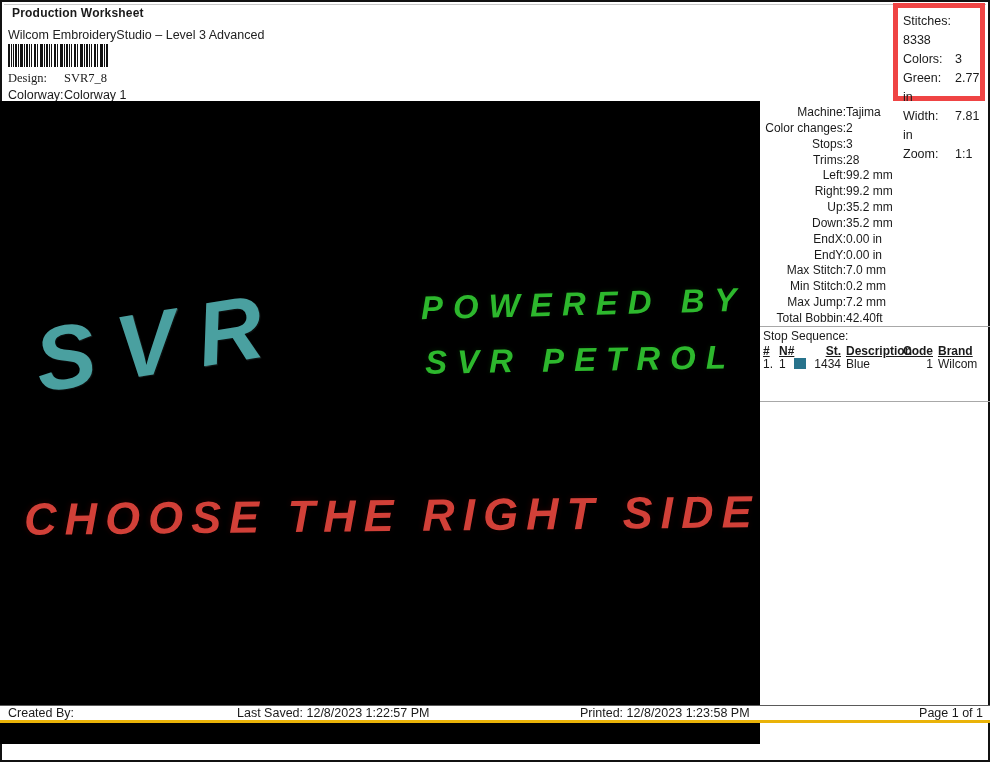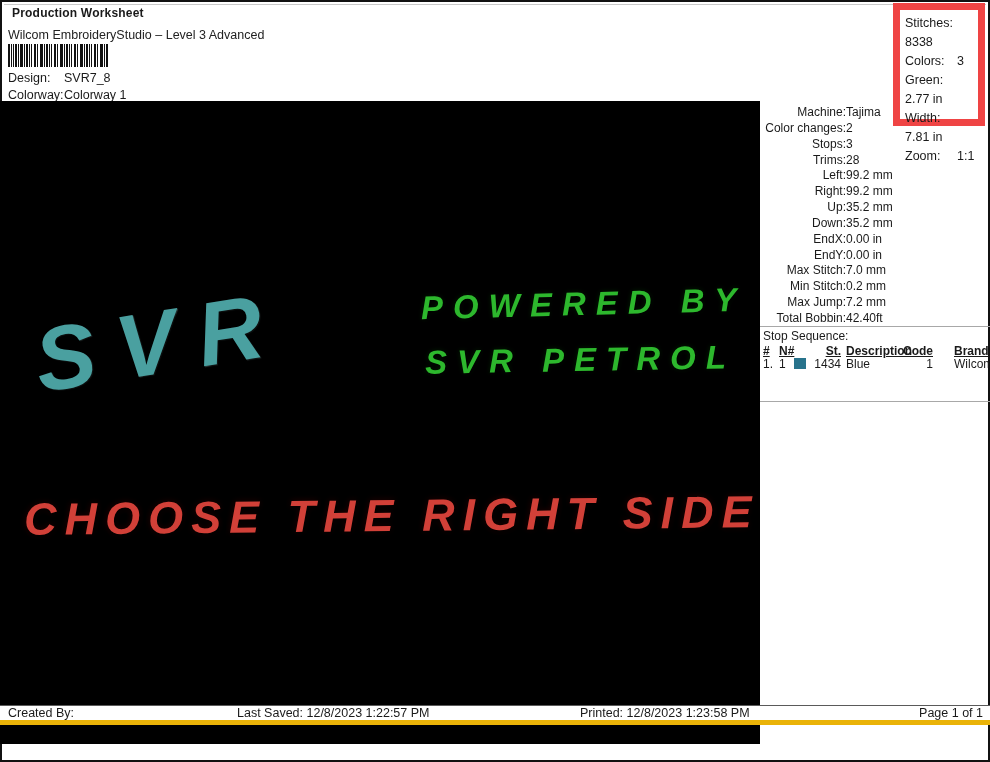--- a/index.html
+++ b/index.html
@@ -8,26 +8,26 @@
     font-family:"Liberation Sans", sans-serif; color:#1a1a1a;
     outline:2px solid #111; outline-offset:-2px; overflow:hidden;
   }
   
   .hdr-topline{position:absolute; top:4px; left:4px; right:4px; height:1px; background:#c9c9c9;}
   .title{position:absolute; left:12px; top:6px; font-size:12px; font-weight:bold; letter-spacing:0.2px;}
   .subtitle{position:absolute; left:8px; top:28px; font-size:12.5px; color:#222;}
   .barcode{position:absolute; left:8px; top:44px; width:100px; height:23px;}
   .kv-row{position:absolute; left:8px; font-size:12.5px;}
   .kv-row .k{display:inline-block; width:56px;}
-  .row-design{top:71px;}
+  .row-design{top:71px;font-family:Liberation Serif, serif;}
   .row-colorway{top:88px;}
   
   .stats-box{
-    position:absolute; left:893px; top:3px; width:92px; height:123px;
-    border:7px solid #ef4444; box-sizing:border-box; padding:4px 0 16px 5px;
+    position:absolute; left:893px; top:3px; width:92px; height:98px;
+    border:5px solid #ef4444; box-sizing:border-box; padding:4px 0 16px 5px;
     font-size:12.5px; line-height:19px;
   }
   .stats-box .k{display:inline-block; width:52px;}
   
   .canvas{position:absolute; left:0; top:101px; width:760px; height:643px; background:#000; overflow:hidden;}
   .stitch{position:absolute; font-weight:bold; font-style:italic; white-space:nowrap; line-height:1;}
   .txt-svr{
     left:34px; top:196px; font-size:90px; letter-spacing:22px;
     transform:rotate(-9deg);
     text-shadow:3px 4px 6px rgba(0,0,0,.9), -2px -2px 4px rgba(0,0,0,.7), 1px 1px 1px rgba(190,235,235,.35);
@@ -57,25 +57,25 @@
   .seq-row{position:absolute; left:3px; width:226px; height:15px; white-space:nowrap;}
   .seq-head{top:243px; font-weight:bold;}
   .seq-head span{text-decoration:underline;}
   .seq-r0{top:256px;} .seq-r1{top:271px;} .seq-r2{top:286px;}
   .seq-row span{display:inline-block; vertical-align:top;}
   .sc1{width:16px;} .sc2{width:15px;}
   .sc-sw{width:12px; height:11px; margin:1px 2px 0 0;}
   .sc-swph{width:14px; text-decoration:none !important;}
   .sc3{width:33px; text-align:right; margin-right:5px;}
   .sc4{width:57px;} .sc5{width:30px; text-align:right;}
-  .sc6{margin-left:21px;}
+  .sc6{margin-left:5px;}
   
   .footer{
     position:absolute; left:0; top:705px; width:990px; height:14px;
-    border-top:1px solid #5a5a5a; border-bottom:5px solid #eab308;
+    border-top:1px solid #5a5a5a; border-bottom:3px solid #eab308;
     font-size:12.5px; line-height:14px; background:#fff; box-sizing:content-box;
   }
   .footer span{position:absolute; top:0;}
   .f-created{left:8px;} .f-saved{left:237px;} .f-printed{left:580px;} .f-page{right:7px;}
 </style>
 </head>
 <body>
 
 <div class="page">
 

